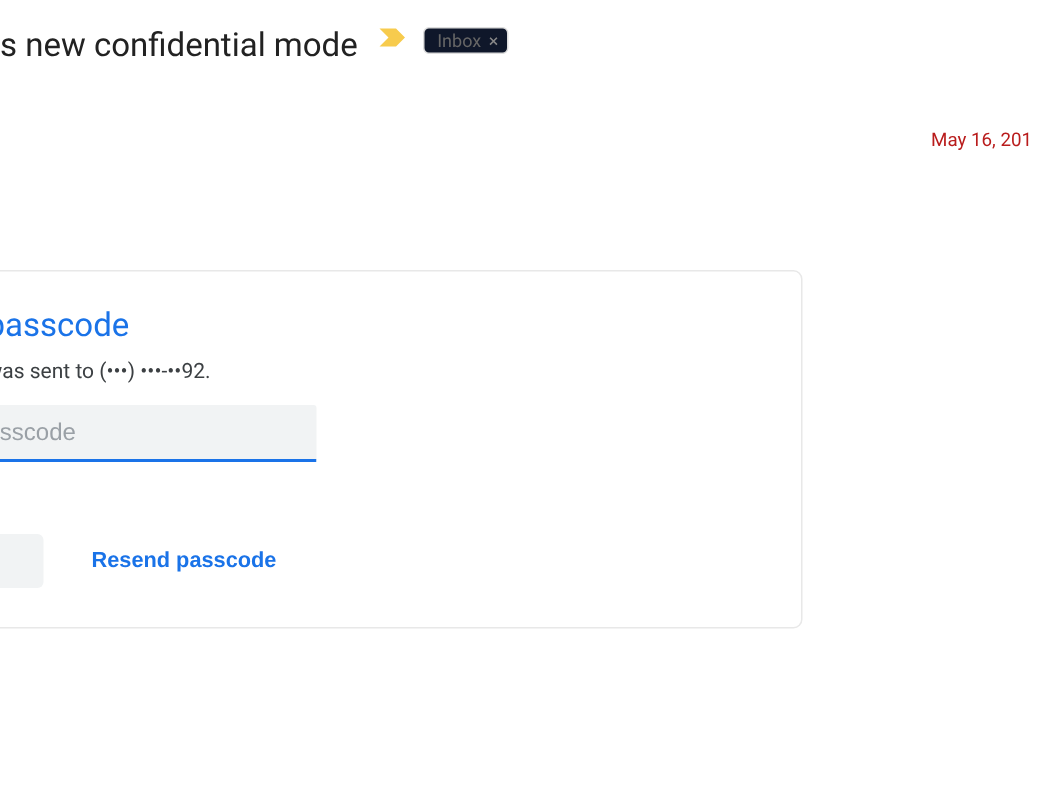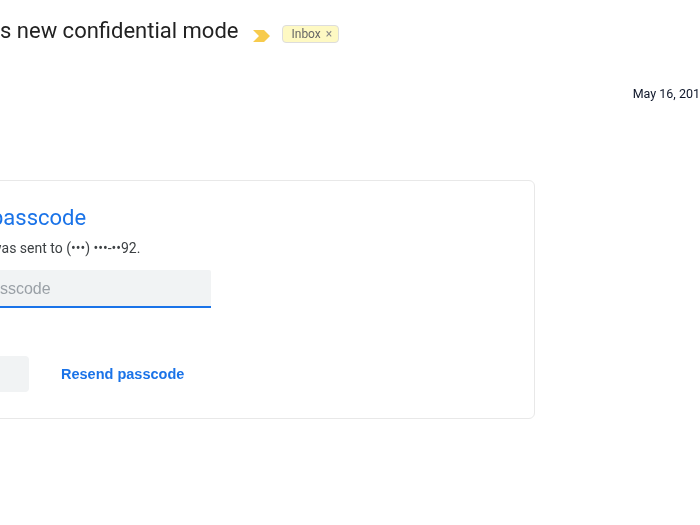--- a/index.html
+++ b/index.html
@@ -7,57 +7,57 @@
       width: 700px;
       height: 525px;
       font-family: 'Google Sans', Roboto, Arial, sans-serif;
       background: #fff;
       color: #202124;
       overflow: hidden;
       position: relative;
     }
     .header-row {
       display: flex;
-      align-items: flex-end;
+      align-items: flex-start;
       padding: 18px 0 0 0;
       gap: 10px;
     }
     .subject {
       font-size: 22px;
       color: #222;
       letter-spacing: 0;
       font-weight: 400;
     }
     .chevron-block {
       display: inline-flex;
       align-items: center;
       margin-left: 4px;
     }
     .label-chip {
       display: inline-flex;
       align-items: center;
-      background: #fef9c3;
+      background: #0f172a;
       border: 1px solid #ddd;
       border-radius: 4px;
       padding: 1px 6px 1px 8px;
       font-size: 12px;
       color: #666;
       gap: 5px;
     }
     .label-chip .x {
       font-size: 12px;
       color: #888;
       cursor: pointer;
     }
     .date {
       position: absolute;
-      right: 0;
+      right: 12px;
       top: 86px;
       font-size: 12.5px;
-      color: #0f172a;
+      color: #b91c1c;
       padding-right: 0;
       white-space: nowrap;
     }
     .card {
       position: absolute;
       left: -10px;
       top: 180px;
       width: 545px;
       background: #fff;
       border: 1px solid #e8e8e8;

